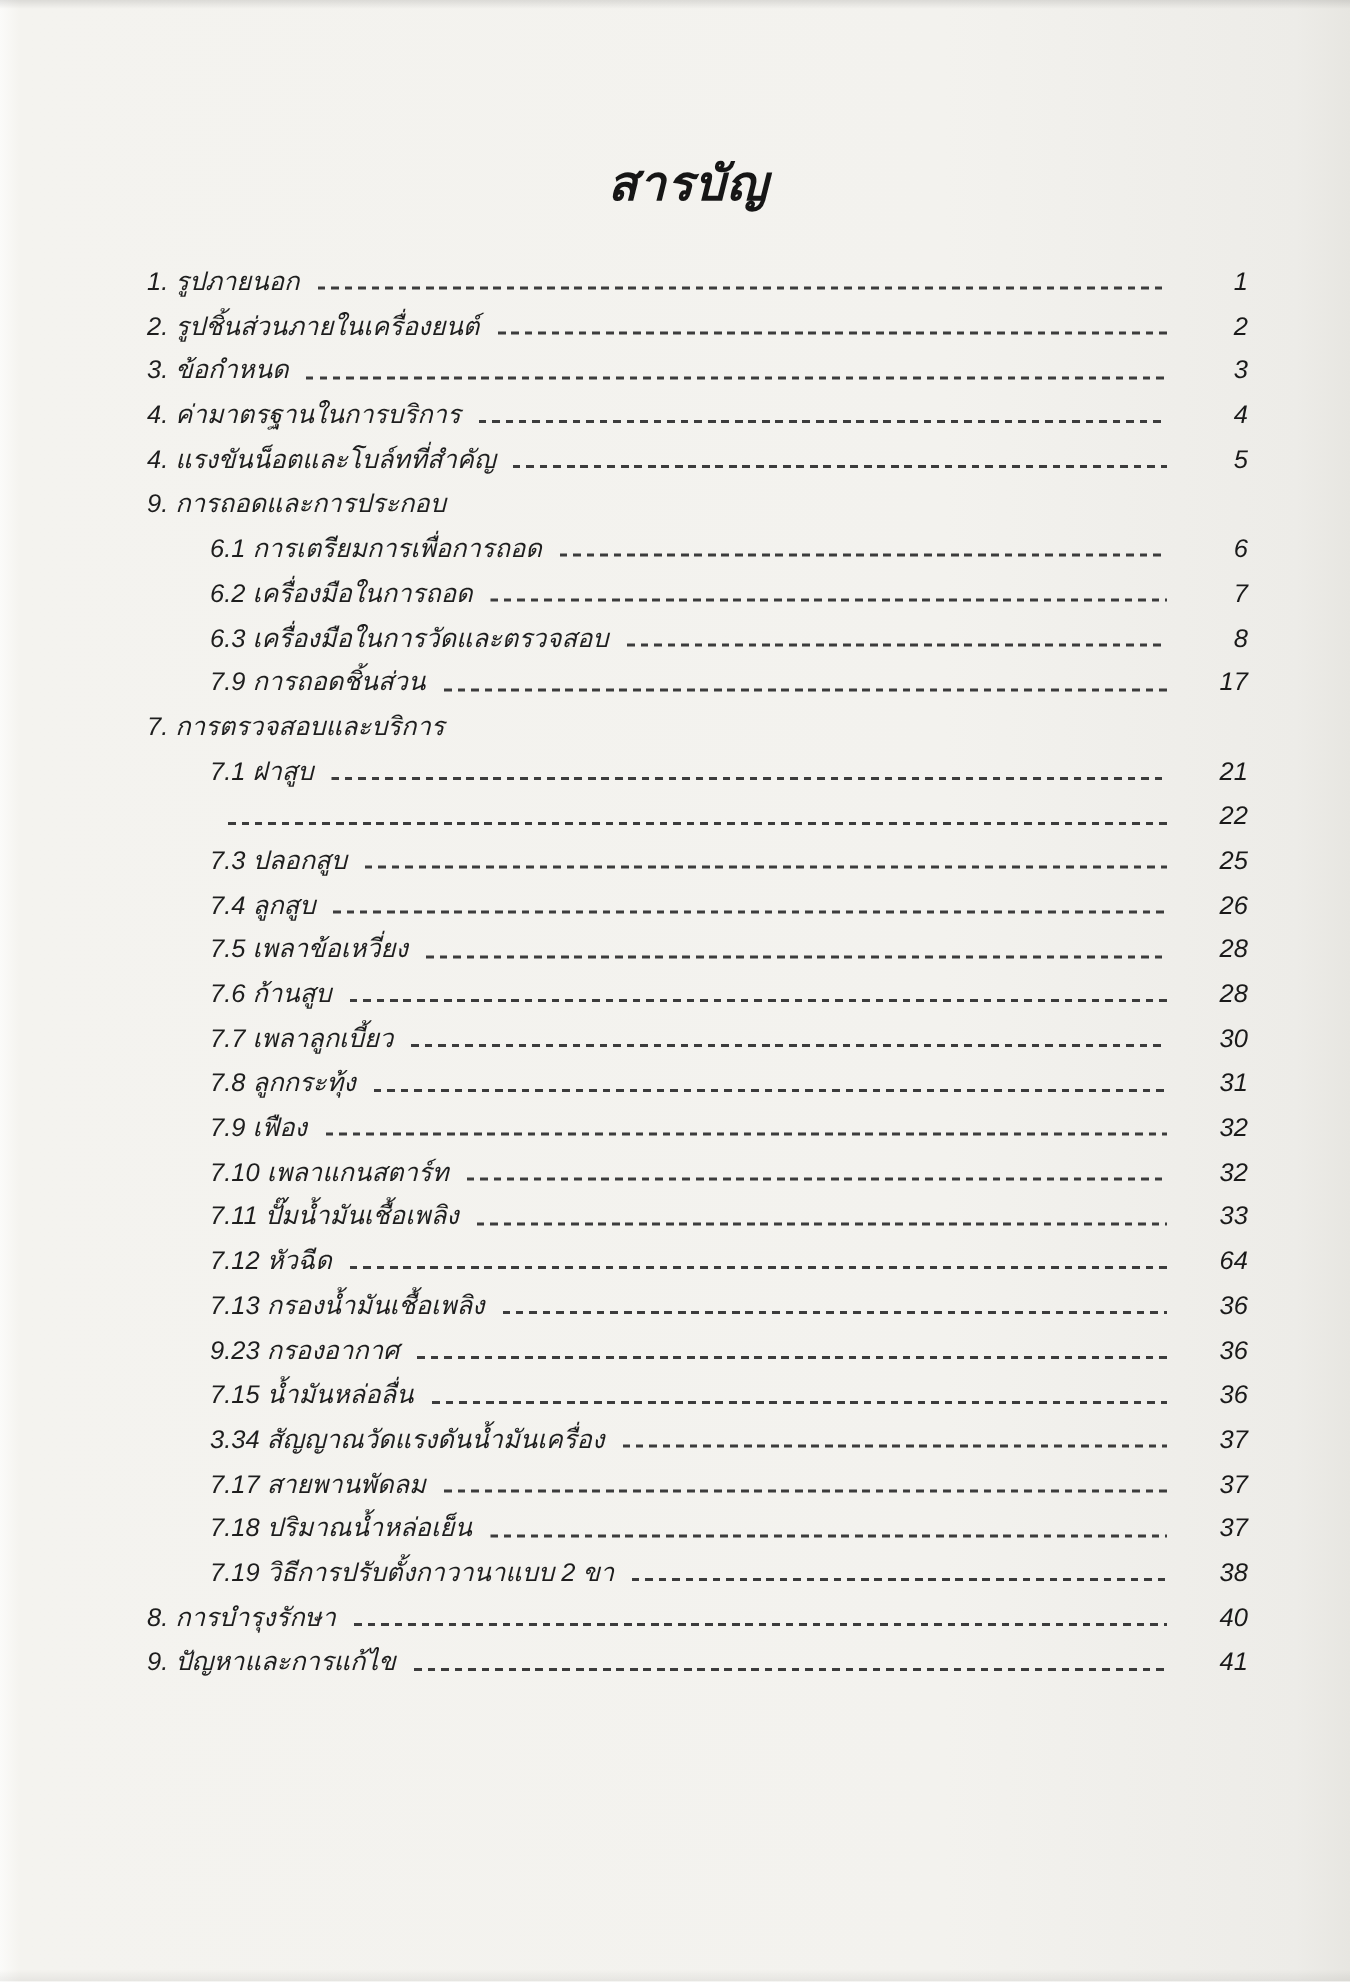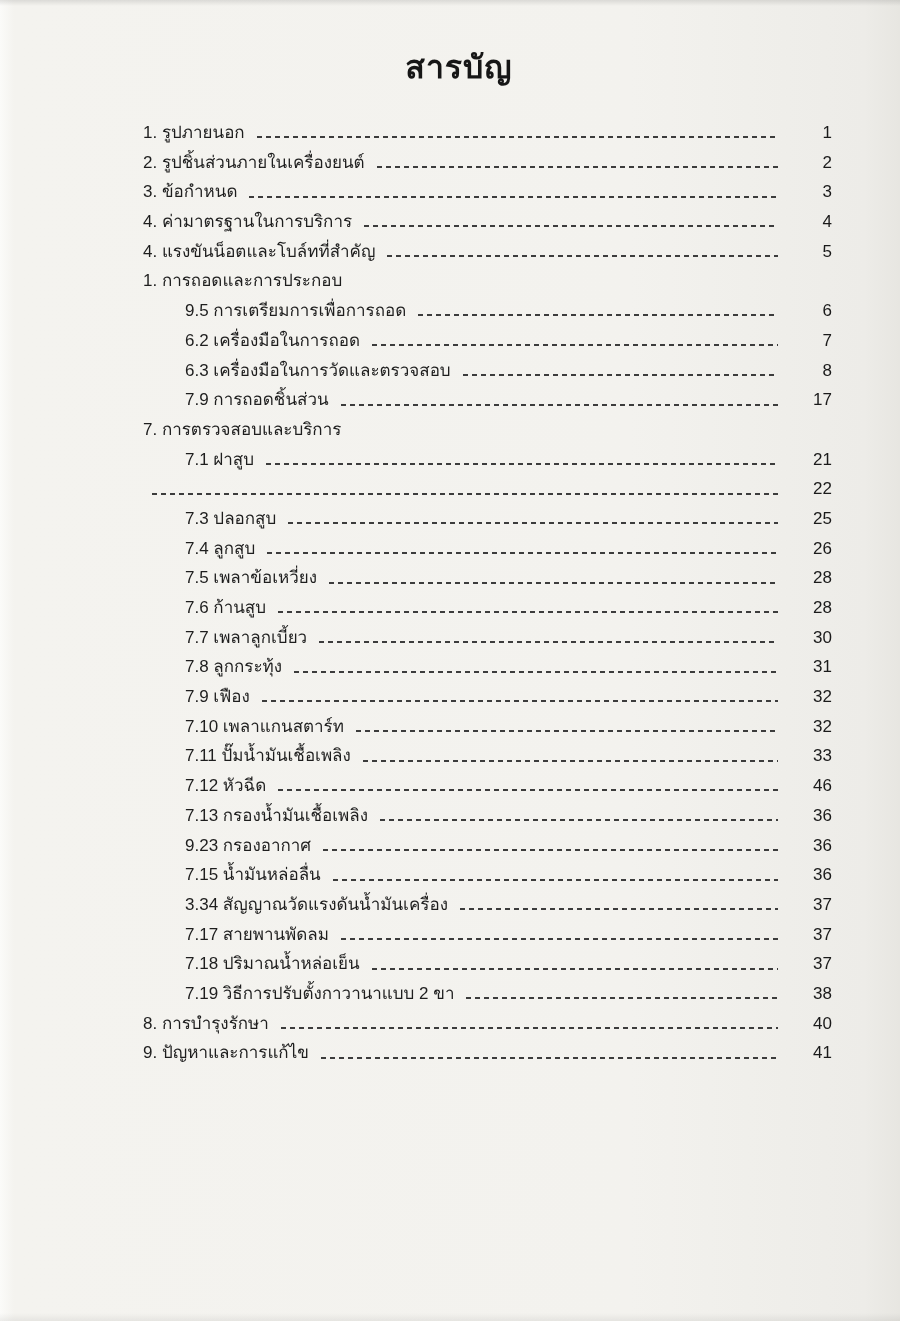--- a/index.html
+++ b/index.html
@@ -34,21 +34,22 @@
     position: absolute;
     left: 0; bottom: 0; right: 0; height: 8px;
     background: linear-gradient(to top, rgba(0,0,0,0.06), rgba(0,0,0,0));
     pointer-events: none;
   }
 
   .page {
     position: relative;
     width: 100%;
     height: 100%;
-    padding: 41px 68px 40px 98px;
+    padding: 96px 68px 40px 98px;
+    font-style: italic;
   }
 
   .doc-title {
     text-align: center;
     font-size: 32px;
     font-weight: 600;
     letter-spacing: 1px;
     color: #161616;
     margin-bottom: 26px;
     
@@ -68,21 +69,20 @@
     color: #1e1e1e;
   }
 
   .toc-row.level-1 {
     padding-left: 42px;
   }
 
   .toc-label {
     white-space: nowrap;
     flex: 0 0 auto;
-    margin-left: 45px;
   }
 
   .leader {
     flex: 1 1 auto;
     height: 2px;
     align-self: center;
     margin: 9px 16px 0 12px;
     background: repeating-linear-gradient(
       to right,
       #3c3c3c 0px, #3c3c3c 5px,
@@ -126,26 +126,26 @@
     <span class="toc-label">4. ค่ามาตรฐานในการบริการ</span>
     <span class="leader"></span>
     <span class="page-num">4</span>
   </div>
       <div class="toc-row level-0">
     <span class="toc-label">4. แรงขันน็อตและโบล์ทที่สำคัญ</span>
     <span class="leader"></span>
     <span class="page-num">5</span>
   </div>
       <div class="toc-row level-0 no-page">
-    <span class="toc-label">1. การถอดและการประกอบ</span>
+    <span class="toc-label">9. การถอดและการประกอบ</span>
 
     <span class="page-num"></span>
   </div>
       <div class="toc-row level-1">
-    <span class="toc-label">9.5 การเตรียมการเพื่อการถอด</span>
+    <span class="toc-label">6.1 การเตรียมการเพื่อการถอด</span>
     <span class="leader"></span>
     <span class="page-num">6</span>
   </div>
       <div class="toc-row level-1">
     <span class="toc-label">6.2 เครื่องมือในการถอด</span>
     <span class="leader"></span>
     <span class="page-num">7</span>
   </div>
       <div class="toc-row level-1">
     <span class="toc-label">6.3 เครื่องมือในการวัดและตรวจสอบ</span>
@@ -212,21 +212,21 @@
     <span class="page-num">32</span>
   </div>
       <div class="toc-row level-1">
     <span class="toc-label">7.11 ปั๊มน้ำมันเชื้อเพลิง</span>
     <span class="leader"></span>
     <span class="page-num">33</span>
   </div>
       <div class="toc-row level-1">
     <span class="toc-label">7.12 หัวฉีด</span>
     <span class="leader"></span>
-    <span class="page-num">46</span>
+    <span class="page-num">64</span>
   </div>
       <div class="toc-row level-1">
     <span class="toc-label">7.13 กรองน้ำมันเชื้อเพลิง</span>
     <span class="leader"></span>
     <span class="page-num">36</span>
   </div>
       <div class="toc-row level-1">
     <span class="toc-label">9.23 กรองอากาศ</span>
     <span class="leader"></span>
     <span class="page-num">36</span>

